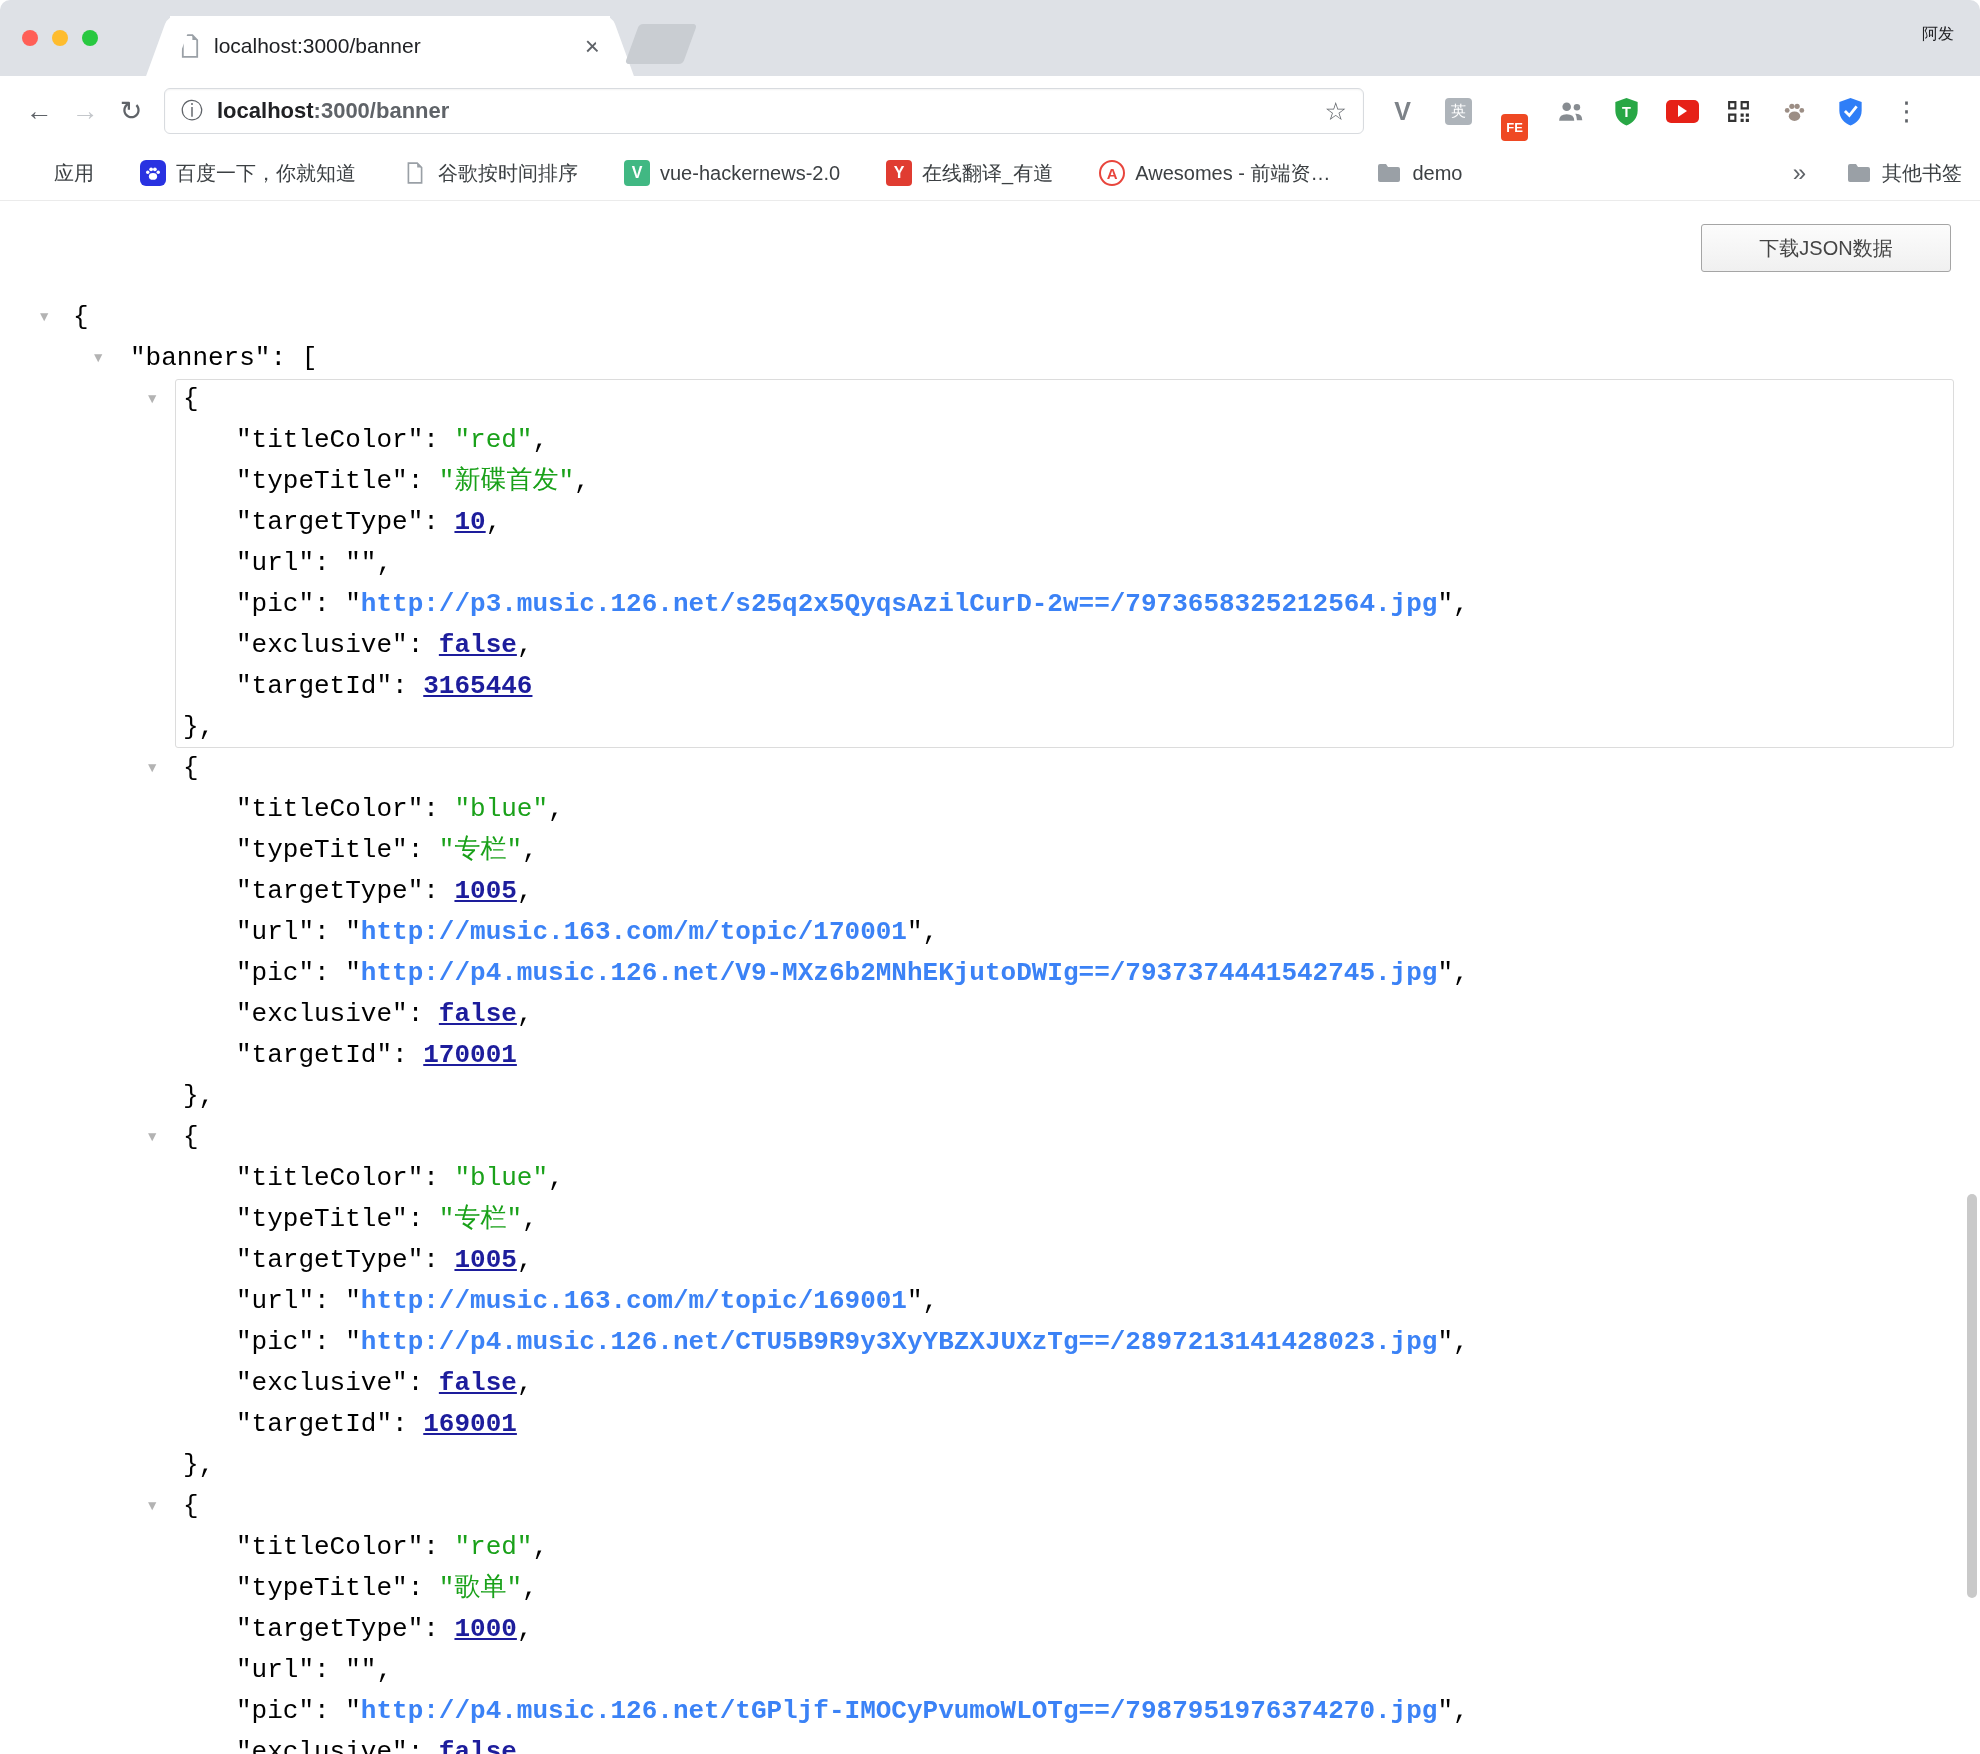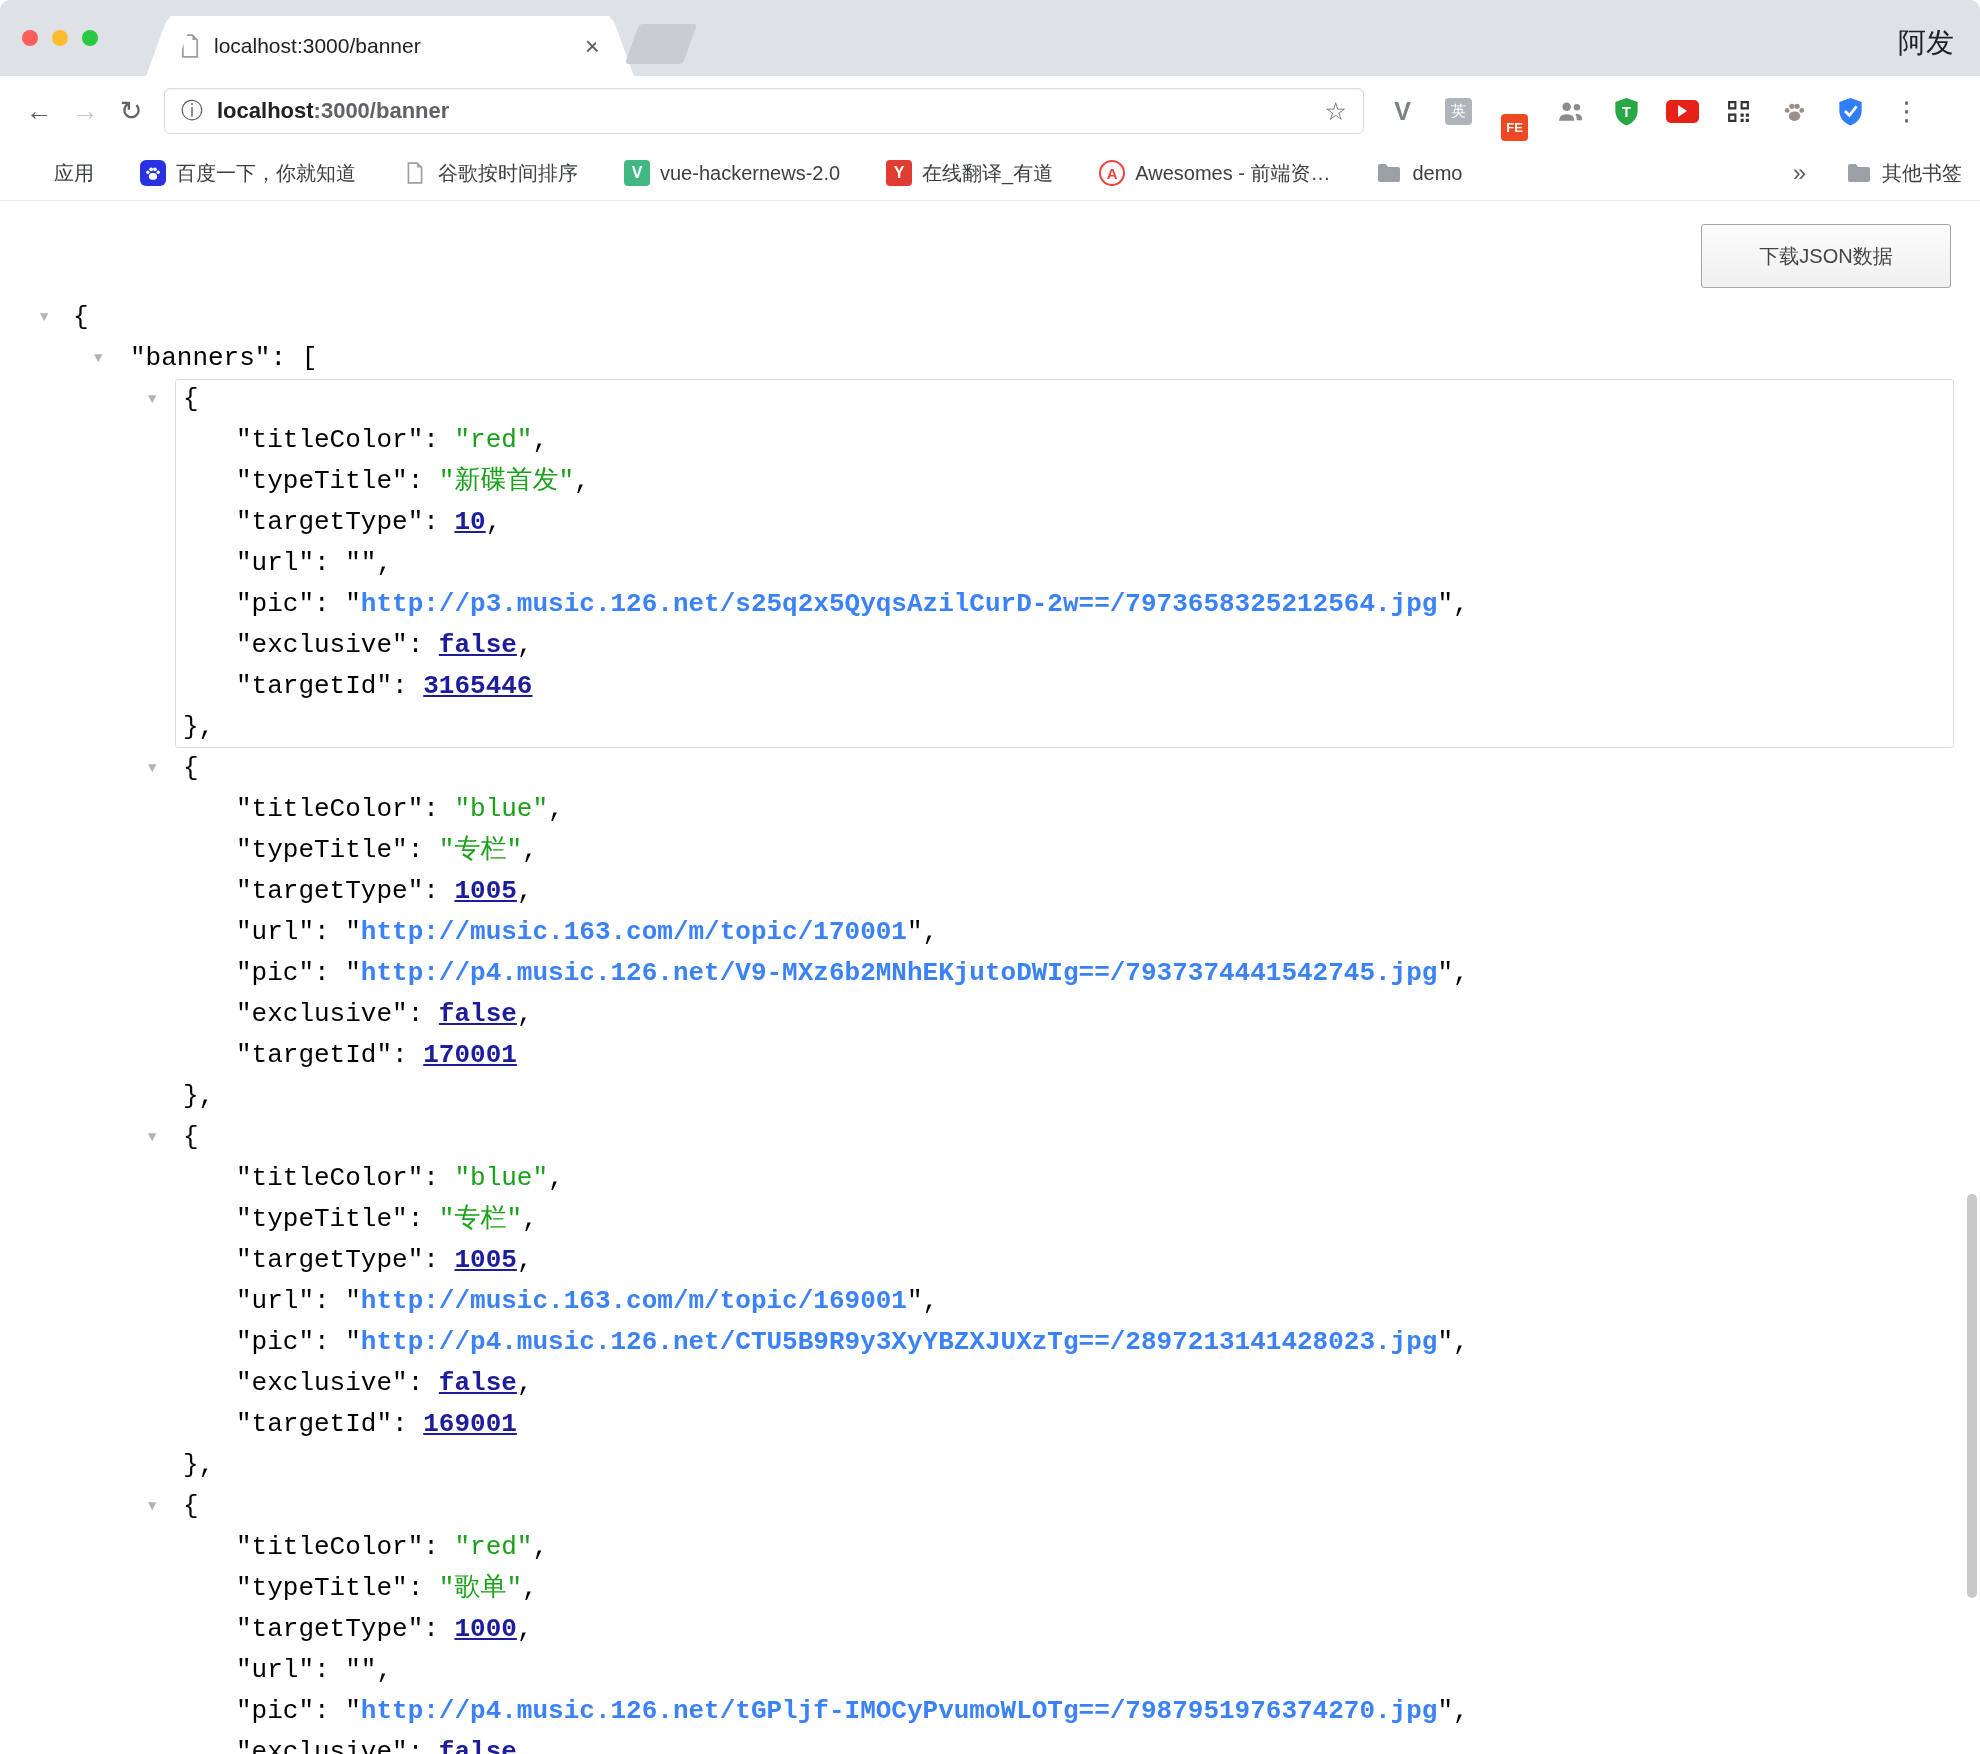--- a/index.html
+++ b/index.html
@@ -16,21 +16,21 @@
   .tab { position:absolute; left:170px; top:16px; width:440px; height:60px; background:#fff;
     display:flex; align-items:center; padding:0 10px; }
   .tab::before,.tab::after { content:""; position:absolute; bottom:0; width:26px; height:100%; background:#fff; }
   .tab::before { left:-13px; transform:skewX(-20deg); border-radius:8px 0 0 0; }
   .tab::after { right:-13px; transform:skewX(20deg); border-radius:0 8px 0 0; }
   .favicon { display:flex; margin-right:14px; }
   .tab-title { font-size:21px; color:#202124; white-space:nowrap; overflow:hidden; flex:1; }
   .tab-close { margin-left:14px; font-size:26px; color:#5f6368; line-height:1; cursor:pointer; }
   .tab-ghost { position:absolute; left:632px; top:24px; width:58px; height:40px; background:#c9cdd2;
     transform:skewX(-20deg); border-radius:4px; }
-  .profile { position:absolute; right:26px; top:24px; font-size:28px; color:#202124; }
+  .profile { position:absolute; right:26px; top:24px; font-size:16px; color:#202124; }
 
   
   .toolbar { height:70px; background:#fff; display:flex; align-items:center; padding:0 16px; }
   .navbtn { width:46px; height:46px; display:flex; align-items:center; justify-content:center;
     font-size:27px; color:#5f6368; border-radius:50%; cursor:pointer; flex:0 0 auto; }
   .navbtn.disabled { color:#c4c7cb; }
   .urlbar { width:1200px; height:46px; margin-left:10px; background:#fff; border:1px solid #d8dbdf;
     border-radius:6px; display:flex; align-items:center; padding:0 16px;
     box-shadow:inset 0 1px 2px rgba(0,0,0,.05); flex:0 0 auto; }
   .info-ico { font-size:22px; color:#5f6368; }
@@ -70,21 +70,21 @@
   .sq-youdao { width:26px; height:26px; background:#e03c31; color:#fff; font-weight:bold; font-size:16px;
     border-radius:4px; display:flex; align-items:center; justify-content:center; }
   .circ-a { width:26px; height:26px; background:#fff; border:2px solid #e8453c; color:#e8453c;
     font-weight:bold; font-size:15px; border-radius:50%; display:flex; align-items:center; justify-content:center; }
   .chevron { margin-left:auto; font-size:24px; color:#5f6368; cursor:pointer; margin-right:40px; }
   .other-bm { display:flex; align-items:center; gap:10px; cursor:pointer; flex:0 0 auto;text-align:center; }
 
   
   .content { position:relative; height:1554px; background:#fff; border-top:1px solid #ebebeb; overflow:hidden; }
   .actions { position:absolute; top:23px; right:29px; display:flex; gap:18px; z-index:2; }
-  .btn { height:64px; font-family:inherit; font-size:20px; color:#454545; cursor:pointer;
+  .btn { height:48px; font-family:inherit; font-size:20px; color:#454545; cursor:pointer;
     background:linear-gradient(#fcfcfc,#f0f0f0); border:1px solid #a5a5a5; border-radius:3px; }
   .btn.download { width:250px; }
   .seg { display:flex; }
   .seg .btn { border-radius:0; }
   .seg .btn.format { width:159px; border-radius:3px 0 0 3px; }
   .seg .btn.collapse { width:149px; border-left:none; border-radius:0 3px 3px 0; }
 
   
   #json-tree { position:absolute; top:0; left:0; right:0; padding-top:96px; color:#000;
     font-family:"Liberation Mono","DejaVu Sans Mono", monospace; font-size:26px; }

